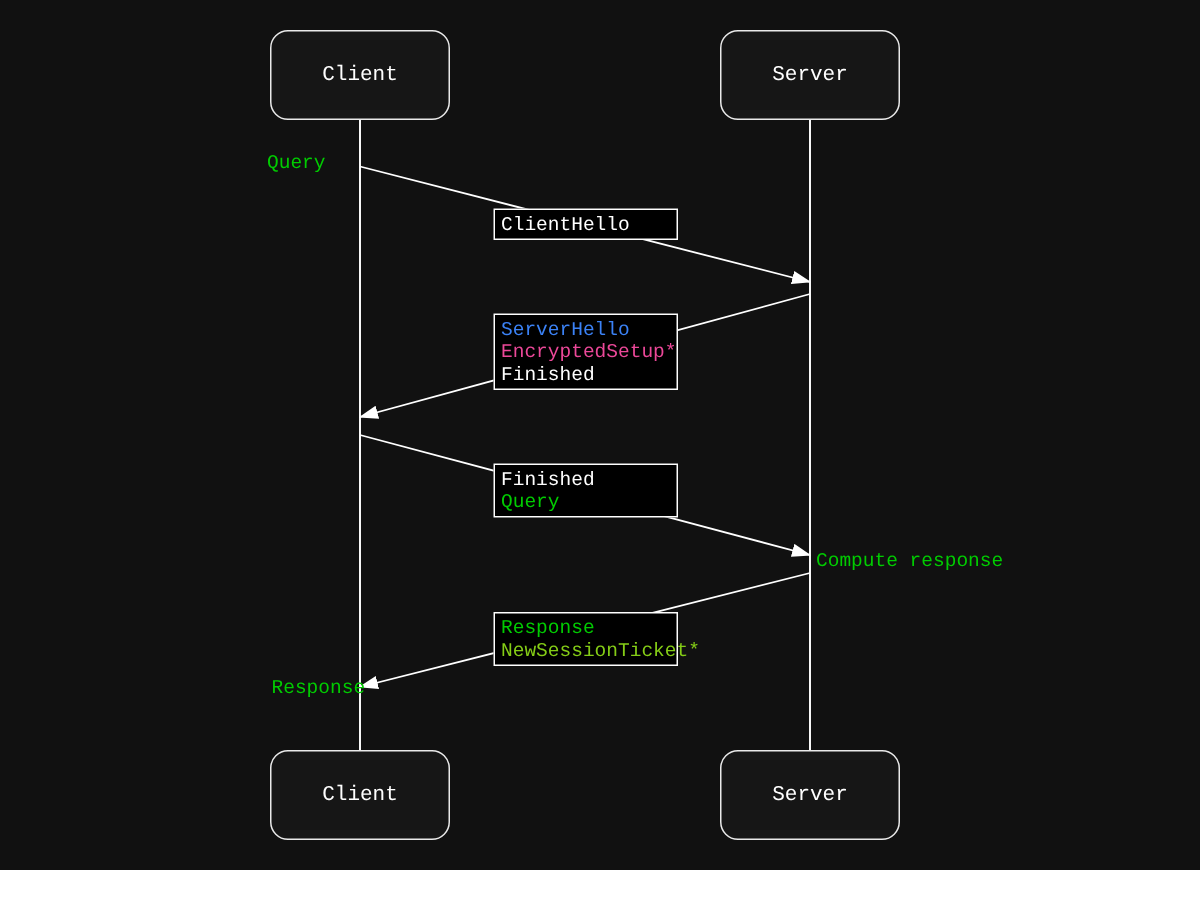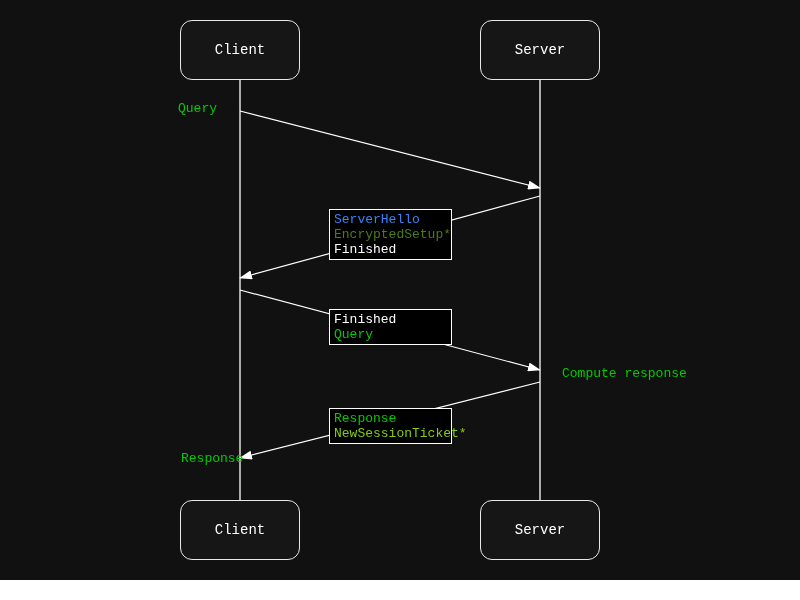--- a/index.html
+++ b/index.html
@@ -54,21 +54,21 @@
   .msg-4 { top: 408px; }
   .msg-line { display: block; }
   .annotation {
     position: absolute;
     font-size: 13px;
     line-height: 15px;
     z-index: 2;
     white-space: nowrap;
   }
   .annot-query    { left: 178px; top: 101px; }
-  .annot-compute  { left: 544px; top: 366px; margin-left: 18px; }
+  .annot-compute  { left: 544px; top: 366px; }
   .annot-response { left: 181px; top: 451px; }
 </style>
 </head>
 <body>
 
 <div class="stage" style="background-color: rgb(17, 17, 17);">
 
   <svg class="wires" viewBox="0 0 800 600" xmlns="http://www.w3.org/2000/svg">
     <defs>
       <marker id="arrowhead" markerWidth="13" markerHeight="9" refX="12" refY="4.5" orient="auto" markerUnits="userSpaceOnUse">
@@ -90,24 +90,27 @@
   <div class="actor-box actor-top-right">
     <span>Server</span>
   </div>
   <div class="actor-box actor-bottom-left">
     <span>Client</span>
   </div>
   <div class="actor-box actor-bottom-right">
     <span>Server</span>
   </div>
 
+  <div class="msg-box msg-1">
+    <span class="msg-line" style="color: rgb(255, 255, 255);">ClientHello</span>
+  </div>
 
   <div class="msg-box msg-2">
     <span class="msg-line" style="color: #3b82f6;">ServerHello</span>
-    <span class="msg-line" style="color: #4d7c0f;">EncryptedSetup*</span>
+    <span class="msg-line" style="color: #ec4899;">EncryptedSetup*</span>
     <span class="msg-line" style="color: rgb(255, 255, 255);">Finished</span>
   </div>
 
   <div class="msg-box msg-3">
     <span class="msg-line" style="color: rgb(255, 255, 255);">Finished</span>
     <span class="msg-line" style="color: rgb(0, 204, 0);">Query</span>
   </div>
 
   <div class="msg-box msg-4">
     <span class="msg-line" style="color: rgb(0, 204, 0);">Response</span>

